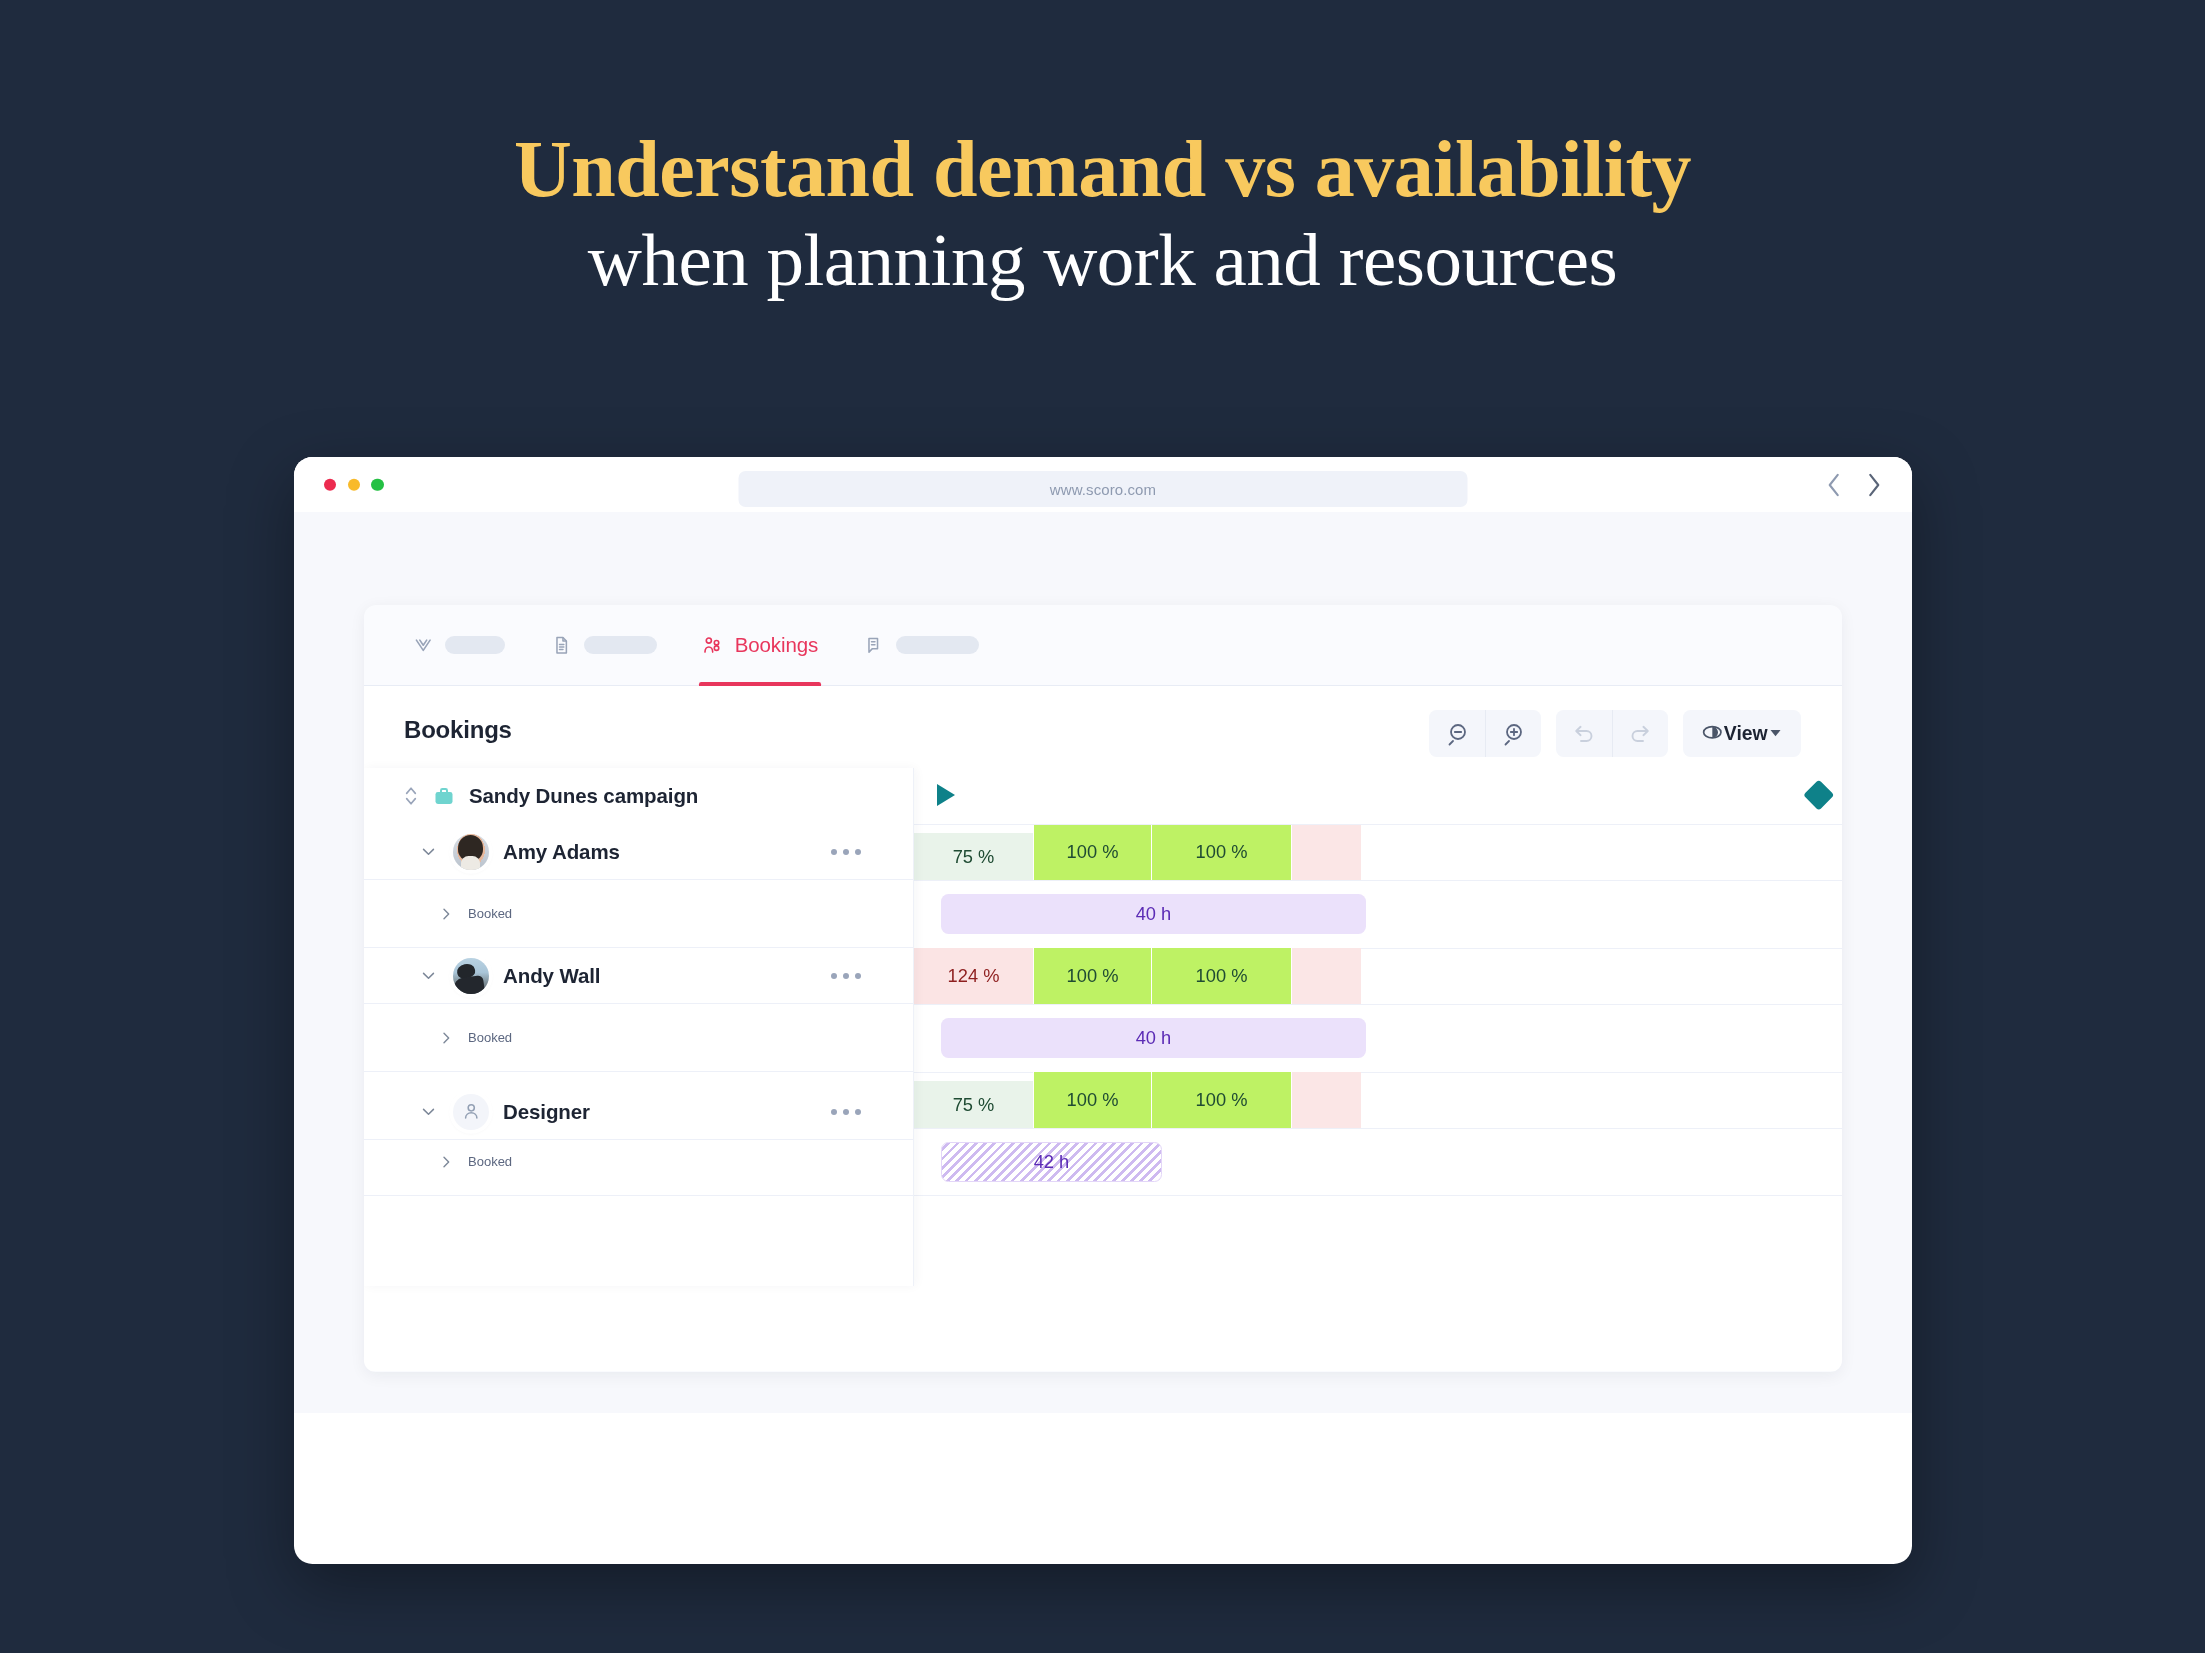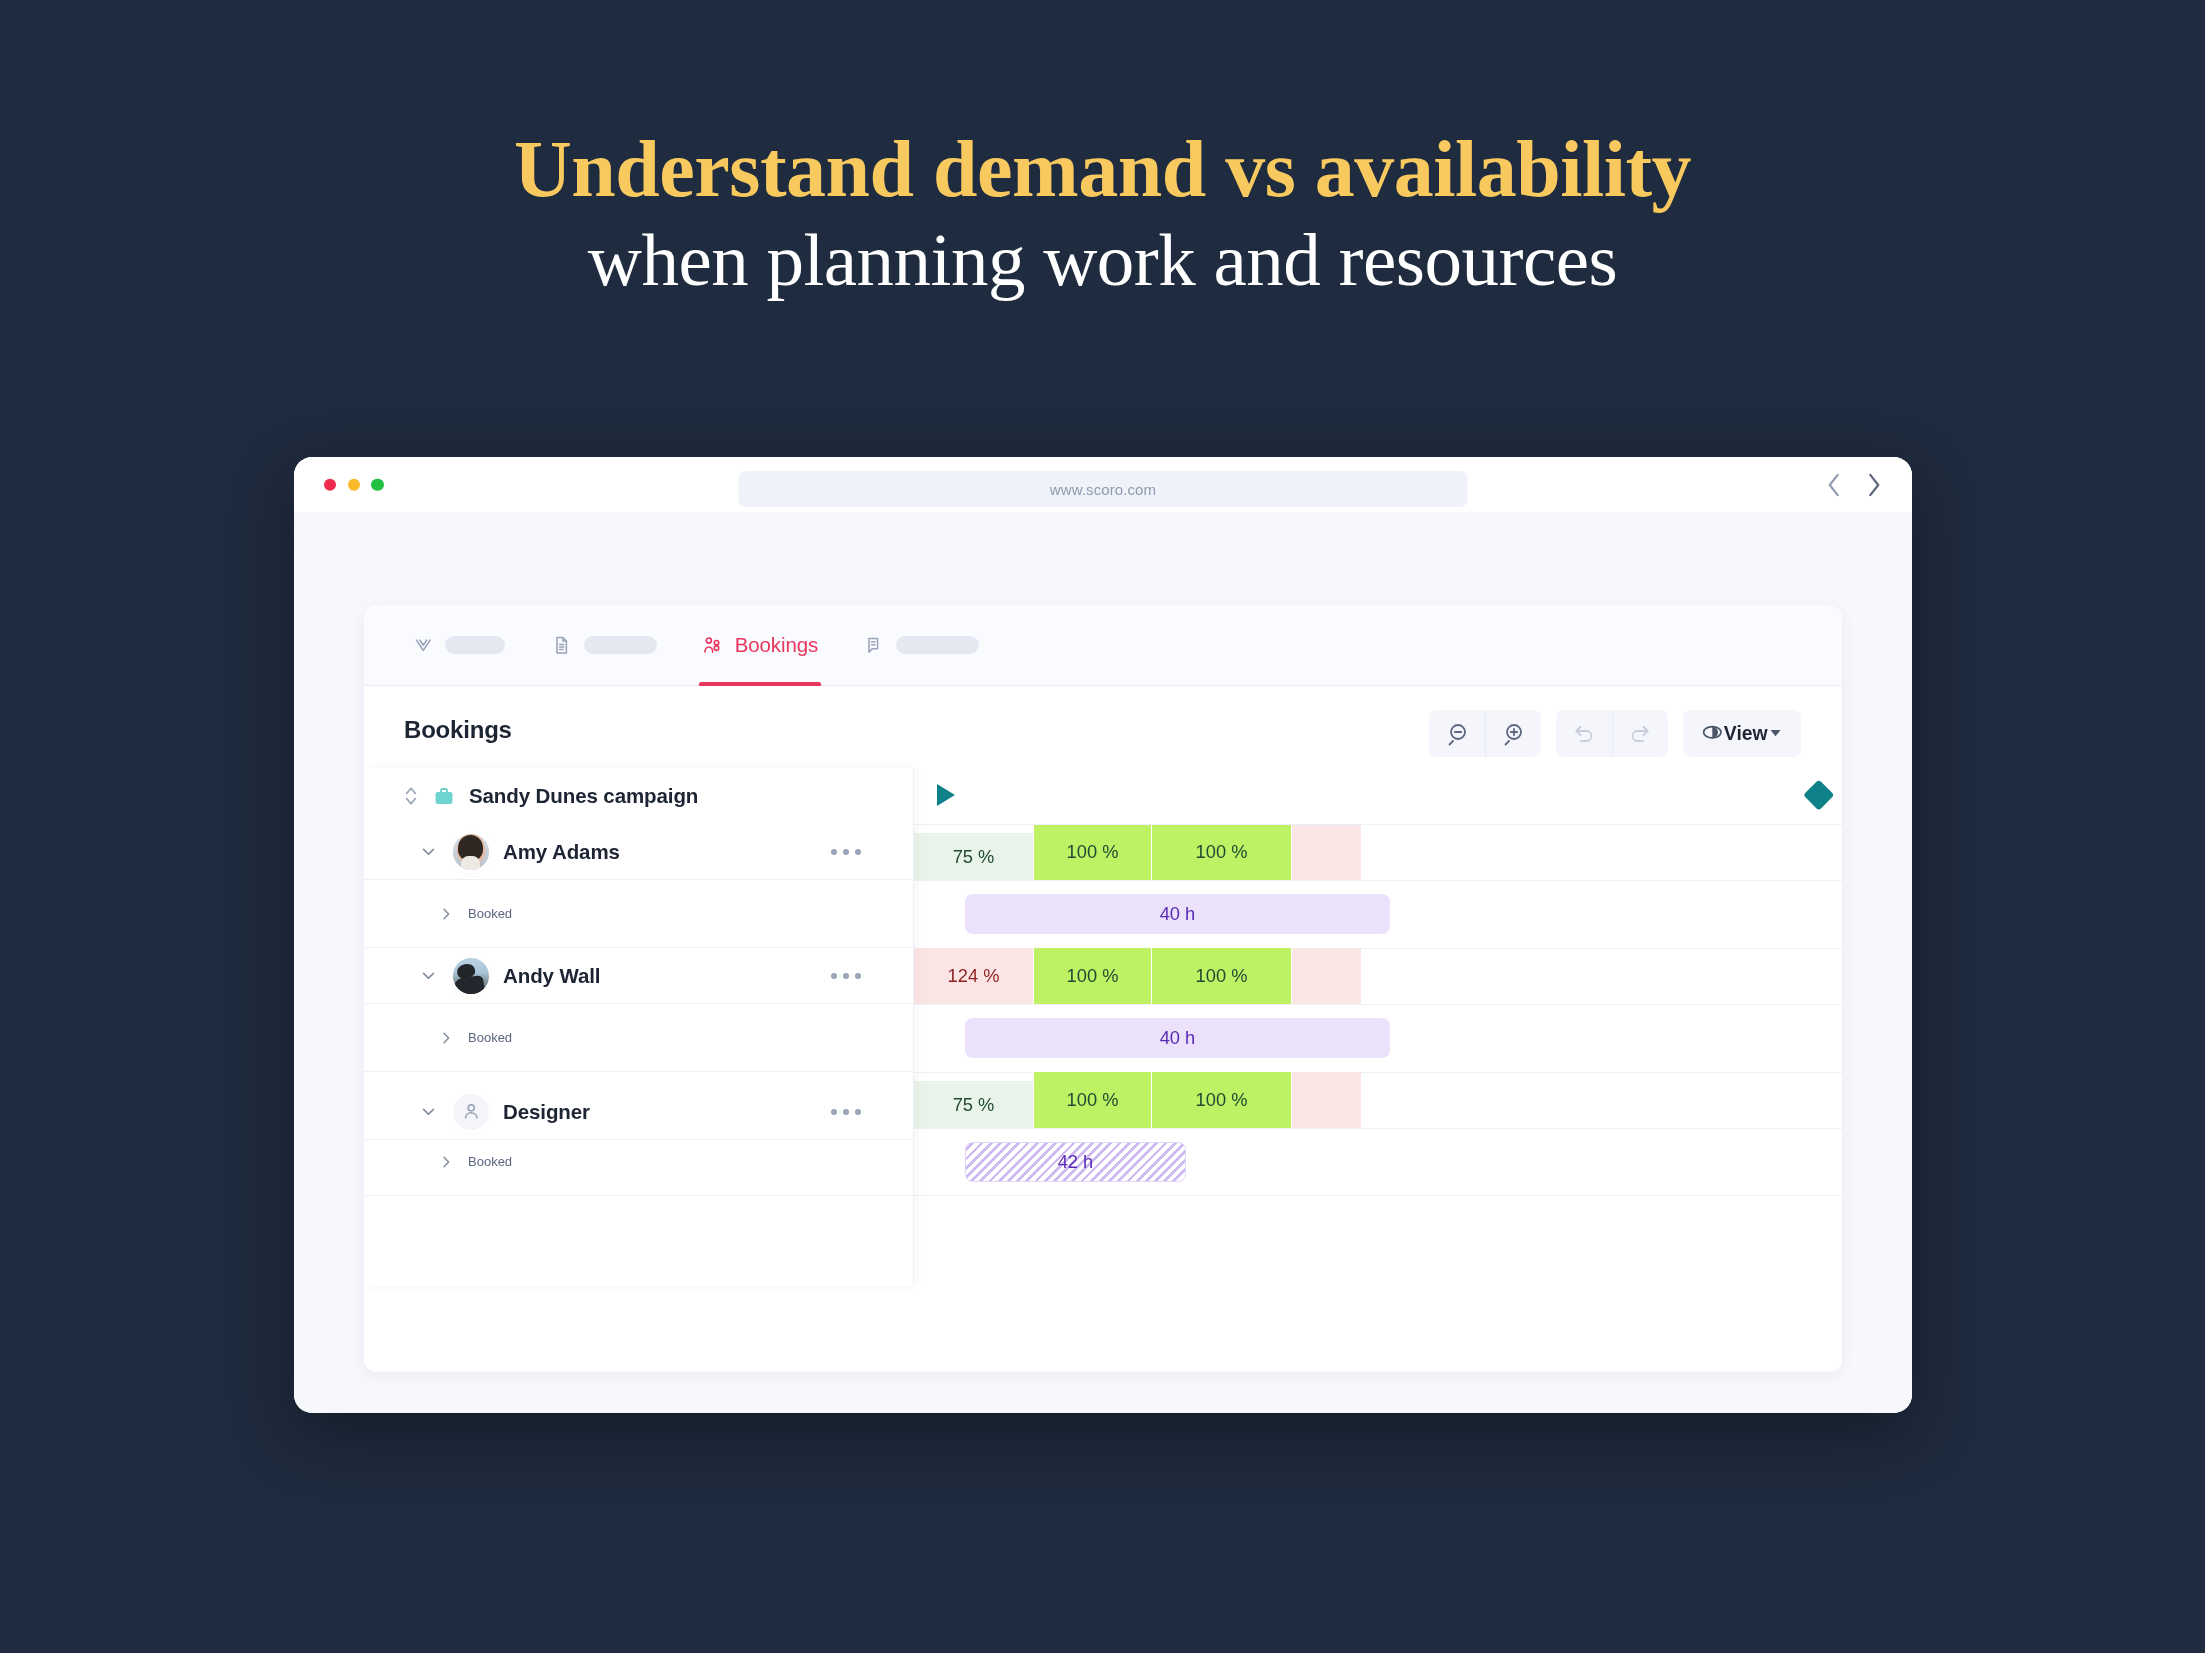--- a/index.html
+++ b/index.html
@@ -46,21 +46,21 @@
     color: #FFFFFF;
     letter-spacing: -0.5px;
   }
 
   
   .browser {
     position: absolute;
     left: 294px;
     top: 457px;
     width: 1618px;
-    height: 956px;
+    height: 1107px;
     background: #FFFFFF;
     border-radius: 18.3px;
     box-shadow: 0 21.5px 65px rgba(0,0,0,0.35);
     overflow: hidden;
   }
 
   .browser-chrome {
     position: relative;
     height: 55px;
     background: #FFFFFF;
@@ -352,21 +352,20 @@
     left: 550px;
     right: 0;
     top: 0;
     bottom: 0;
   }
 
   .tl-row {
     position: absolute;
     left: 0;
     right: 0;
-    padding-left: 24px;
   }
 
   .pct-row { height: 56px; }
   .pct-cells {
     position: absolute;
     left: 0;
     top: 0;
     height: 56px;
     display: flex;
   }

